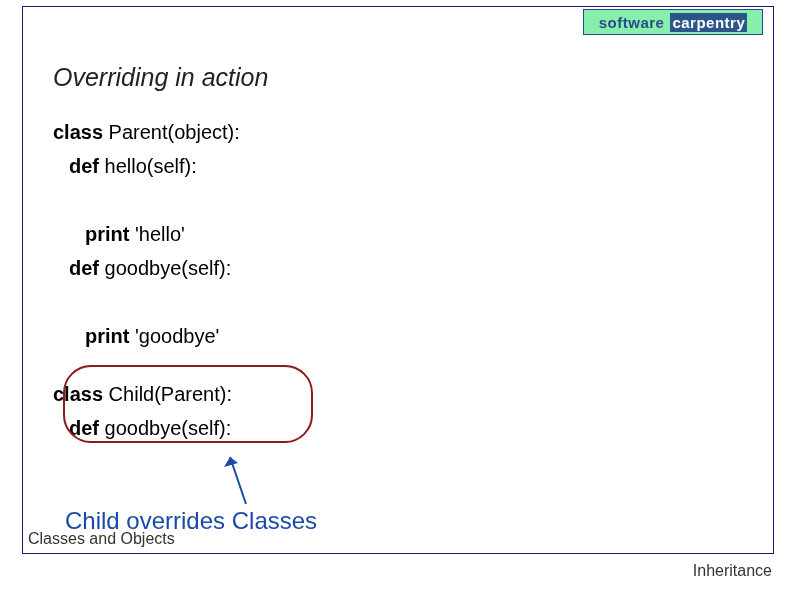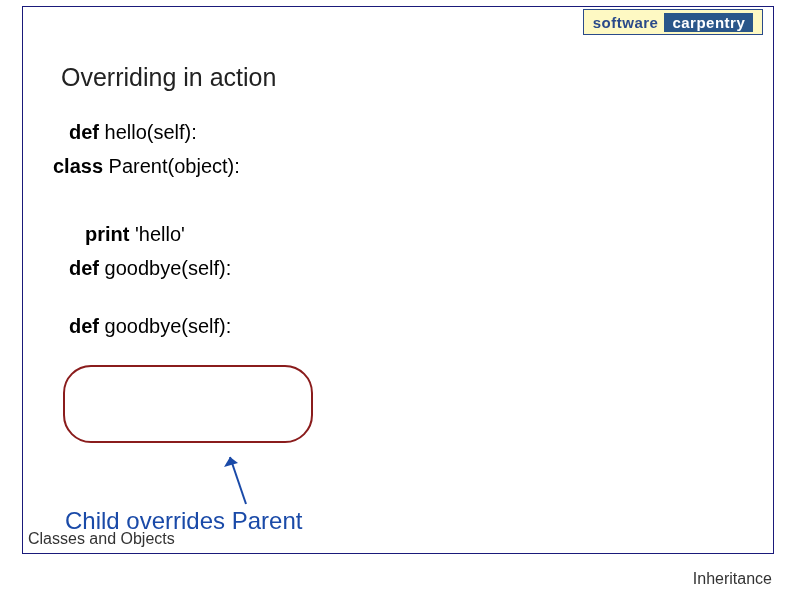--- a/index.html
+++ b/index.html
@@ -18,46 +18,47 @@
     height: 548px;
     border: 1.5px solid #1a1a7a;
   }
   .logo {
     position: absolute;
     right: 10px;
     top: 2px;
     width: 180px;
     height: 26px;
     border: 1px solid #2a4a8a;
-    background: #fef9c3;
+    background: #86efac;
     display: flex;
     align-items: center;
     justify-content: center;
     gap: 6px;
   }
   .logo .word1 {
     color: #2a4a8a;
     font-weight: bold;
     font-size: 15px;
     letter-spacing: 0.5px;
   }
   .logo .word2 {
     background: #2a568a;
     color: #ffffff;
     font-weight: bold;
     font-size: 15px;
-    padding: 1px 8px;
+    padding: 1px 2px;
     letter-spacing: 0.5px;
   }
   .title {
     position: absolute;
-    left: 38px;
+    left: 30px;
     top: 56px;
     font-size: 25px;
     color: #222;
+    font-style: italic;
   }
   .code-block {
     position: absolute;
     left: 30px;
     top: 108px;
     font-size: 20px;
     color: #000;
     line-height: 1.7;
   }
   .code-line .kw { font-weight: bold; }
@@ -92,49 +93,50 @@
     top: 530px;
     font-size: 16px;
     color: #333;
   }
   .footer-right {
     position: absolute;
     right: 22px;
     top: 562px;
     font-size: 16px;
     color: #333;
-    margin-top: 8px;
   }
 </style>
 </head>
 <body>
 
 <div class="slide-frame">
   <div class="logo">
     <span class="word1">software</span>
     <span class="word2">carpentry</span>
   </div>
 
   <div class="title">Overriding in action</div>
 
   <div class="code-block">
+    <div class="code-line"><span class="kw">class</span><span> Parent(object):</span></div>
     <div class="code-line indent1"><span class="kw">def</span><span> hello(self):</span></div>
-    <div class="code-line"><span class="kw">class</span><span> Parent(object):</span></div>
     <div class="code-line indent2"><span class="kw">print</span><span> 'hello'</span></div>
     <div class="code-line indent1"><span class="kw">def</span><span> goodbye(self):</span></div>
+    <div class="code-line indent2"><span class="kw">print</span><span> 'goodbye'</span></div>
     <div class="gap"></div>
+    <div class="code-line"><span class="kw">class</span><span> Child(Parent):</span></div>
     <div class="code-line indent1"><span class="kw">def</span><span> goodbye(self):</span></div>
   </div>
 
   <div class="highlight-oval"></div>
 
   <div class="arrow">
     <svg width="40" height="60" viewBox="0 0 40 60">
       <line x1="28" y1="55" x2="12" y2="8" stroke="#1a4aa8" stroke-width="2"></line>
       <polygon points="12,8 6,18 20,14" fill="#1a4aa8"></polygon>
     </svg>
   </div>
 
-  <div class="note">Child overrides Parent</div>
+  <div class="note">Child overrides Classes</div>
 </div>
 
 <div class="footer-left">Classes and Objects</div>
 <div class="footer-right">Inheritance</div>
 
 </body></html>

